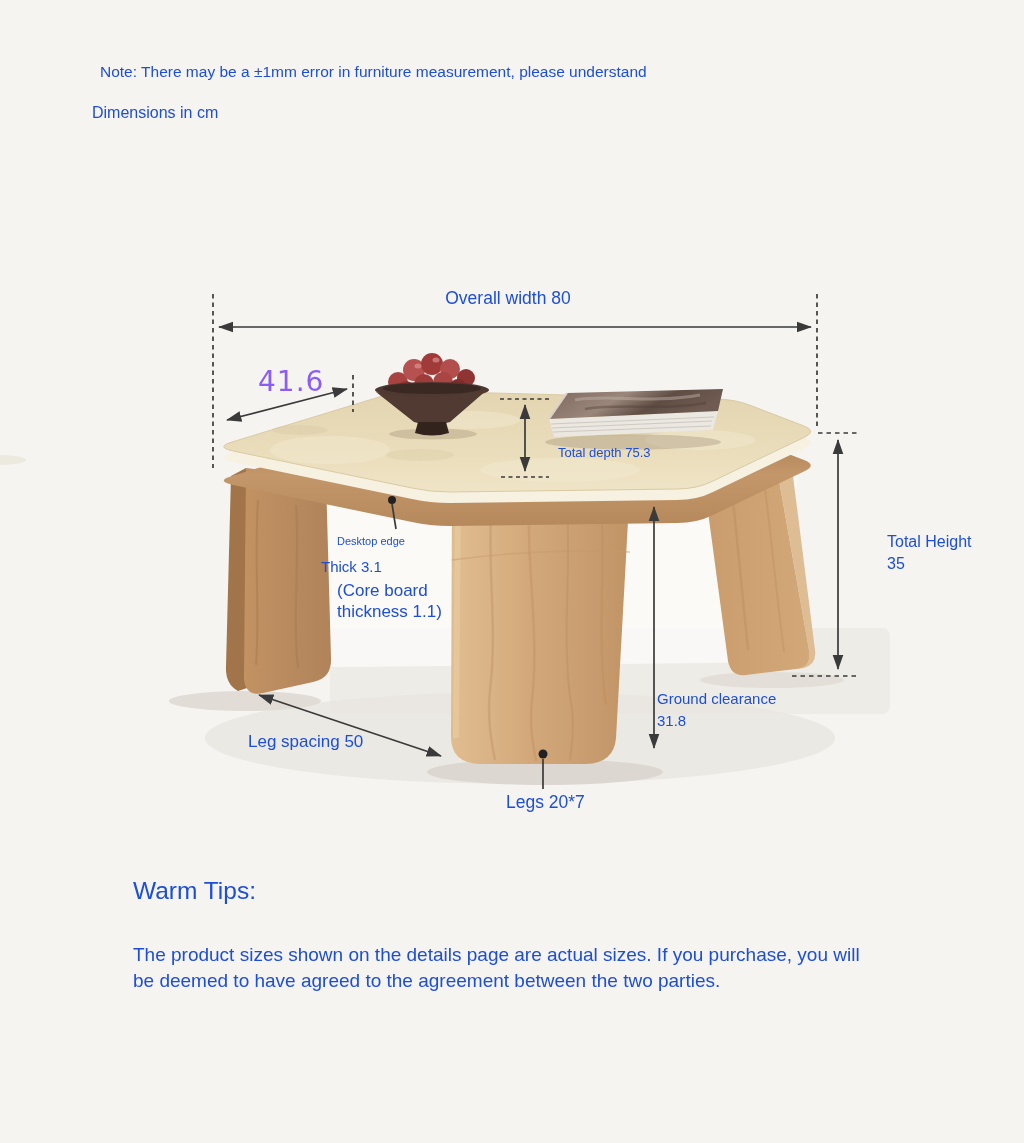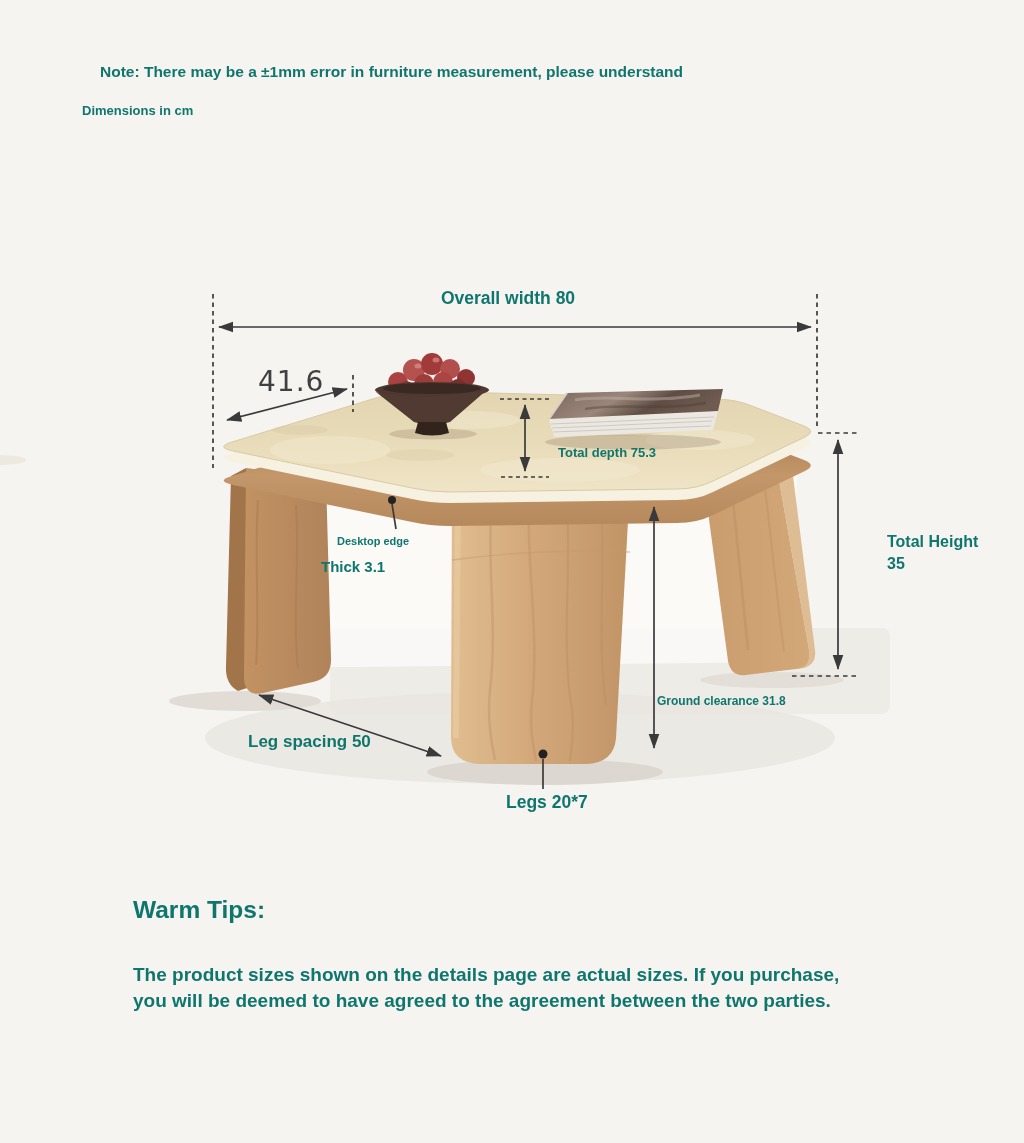--- a/index.html
+++ b/index.html
@@ -5,41 +5,41 @@
   html,body{margin:0;padding:0;}
   body{
     width:1024px;height:1143px;position:relative;overflow:hidden;
     background:#f5f4f1;
     font-family:"Liberation Sans",sans-serif;
     color:#141414;
   }
   .canvas{position:absolute;inset:0;width:1024px;height:1143px;}
   svg.scene{position:absolute;left:0;top:0;}
   .lbl{
-    position:absolute;font-weight:700;color:#0f766e;line-height:1.15;
+    position:absolute;font-weight:400;color:#1d4ed8;line-height:1.15;
     white-space:nowrap;
   }
   .wrap{white-space:normal;}
   .note{left:100px;top:63px;font-size:15.5px;}
-  .dims-heading{left:82px;top:104px;font-size:13px;}
+  .dims-heading{left:92px;top:104px;font-size:16px;}
   .overall-width{left:508px;top:288px;font-size:17.5px;transform:translateX(-50%);}
   .dim-416{
     left:258px;top:366px;font-size:28px;font-weight:400;
-    font-family:"DejaVu Sans",sans-serif;letter-spacing:1px;color:#404040;
+    font-family:"DejaVu Sans",sans-serif;letter-spacing:1px;color:#8b5cf6;
   }
   .total-depth{left:558px;top:446px;font-size:13px;}
   .desktop-edge{left:337px;top:535px;font-size:11px;}
   .thick{left:321px;top:558px;font-size:15px;}
   .coreboard{left:337px;top:580px;font-size:17px;width:150px;line-height:21px;}
   .total-height{left:887px;top:531px;font-size:16px;width:96px;line-height:21.5px;}
-  .ground-clearance{left:657px;top:688px;font-size:12px;width:142px;line-height:27px;}
+  .ground-clearance{left:657px;top:688px;font-size:15px;width:142px;line-height:22px;}
   .leg-spacing{left:248px;top:732px;font-size:17px;}
   .legs-size{left:506px;top:792px;font-size:17.5px;}
-  .warm-heading{left:133px;top:896px;font-size:24.5px;}
-  .warm-body{left:133px;top:942px;font-size:19px;width:730px;line-height:25.5px;margin-top:20px;}
+  .warm-heading{left:133px;top:877px;font-size:24.5px;}
+  .warm-body{left:133px;top:942px;font-size:19px;width:730px;line-height:25.5px;}
 </style>
 </head>
 <body>
 
 <div class="canvas">
 
   <svg class="scene" width="1024" height="1143" viewBox="0 0 1024 1143">
     <defs>
       <marker id="arr" viewBox="0 0 10 8" refX="9" refY="4" markerWidth="9.5" markerHeight="7.5" orient="auto-start-reverse">
         <path d="M0,0.6 L9.6,4 L0,7.4 Z" fill="#3a3a3a"></path>
@@ -205,20 +205,21 @@
   </svg>
 
   <div class="lbl note">Note: There may be a ±1mm error in furniture measurement, please understand</div>
   <div class="lbl dims-heading">Dimensions in cm</div>
 
   <div class="lbl overall-width">Overall width 80</div>
   <div class="lbl dim-416">41.6</div>
   <div class="lbl total-depth">Total depth 75.3</div>
   <div class="lbl desktop-edge">Desktop edge</div>
   <div class="lbl thick">Thick 3.1</div>
+  <div class="lbl coreboard wrap">(Core board thickness 1.1)</div>
   <div class="lbl total-height wrap">Total Height 35</div>
   <div class="lbl ground-clearance wrap">Ground clearance 31.8</div>
   <div class="lbl leg-spacing">Leg spacing 50</div>
   <div class="lbl legs-size">Legs 20*7</div>
 
   <div class="lbl warm-heading">Warm Tips:</div>
   <div class="lbl warm-body wrap">The product sizes shown on the details page are actual sizes. If you purchase, you will be deemed to have agreed to the agreement between the two parties.</div>
 </div>
 
 </body></html>

